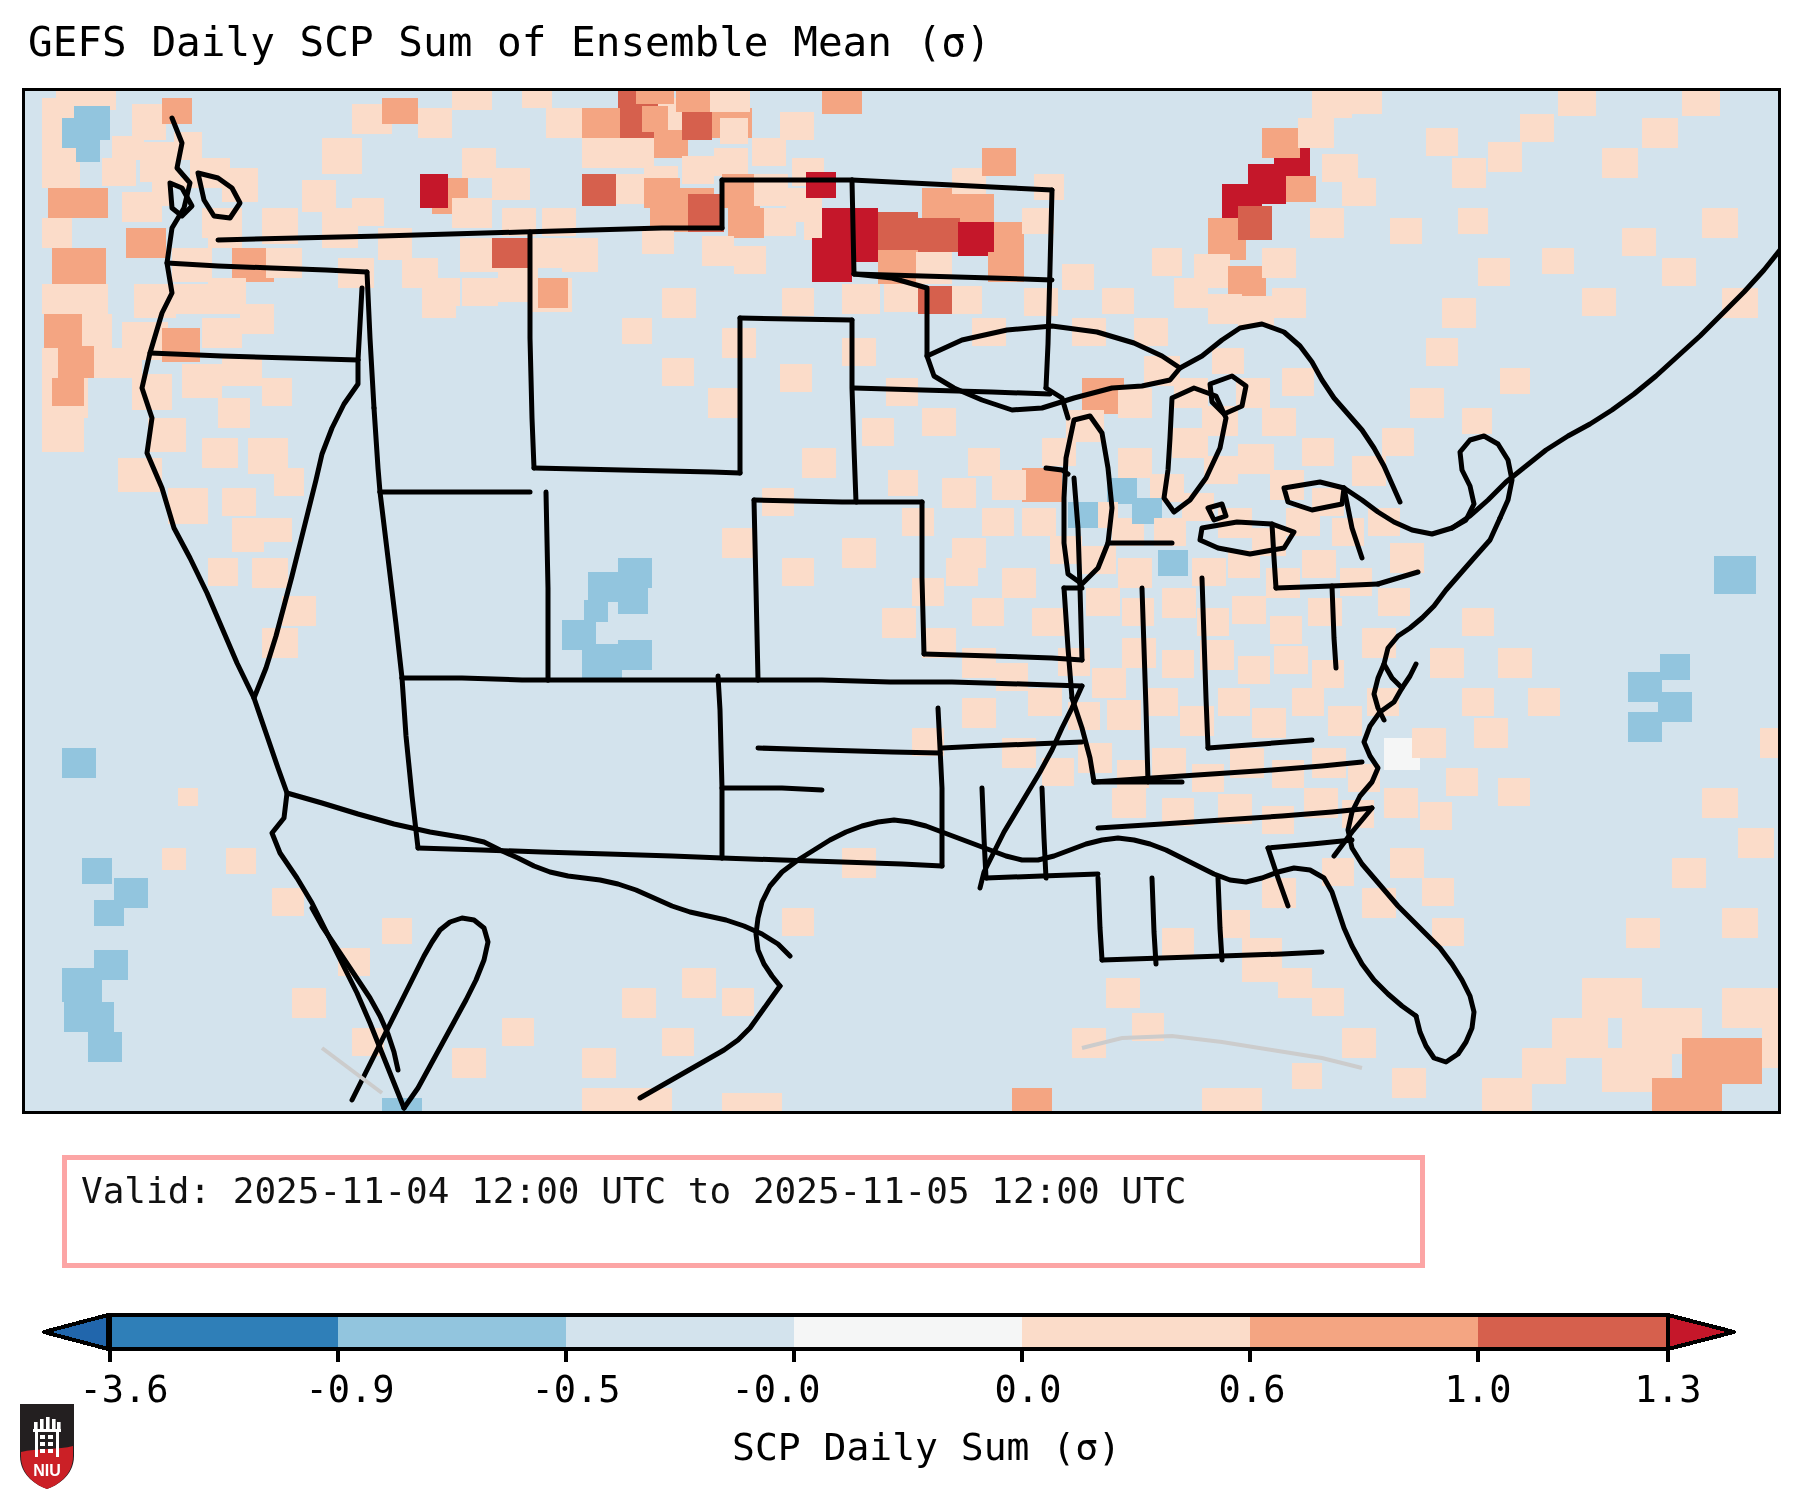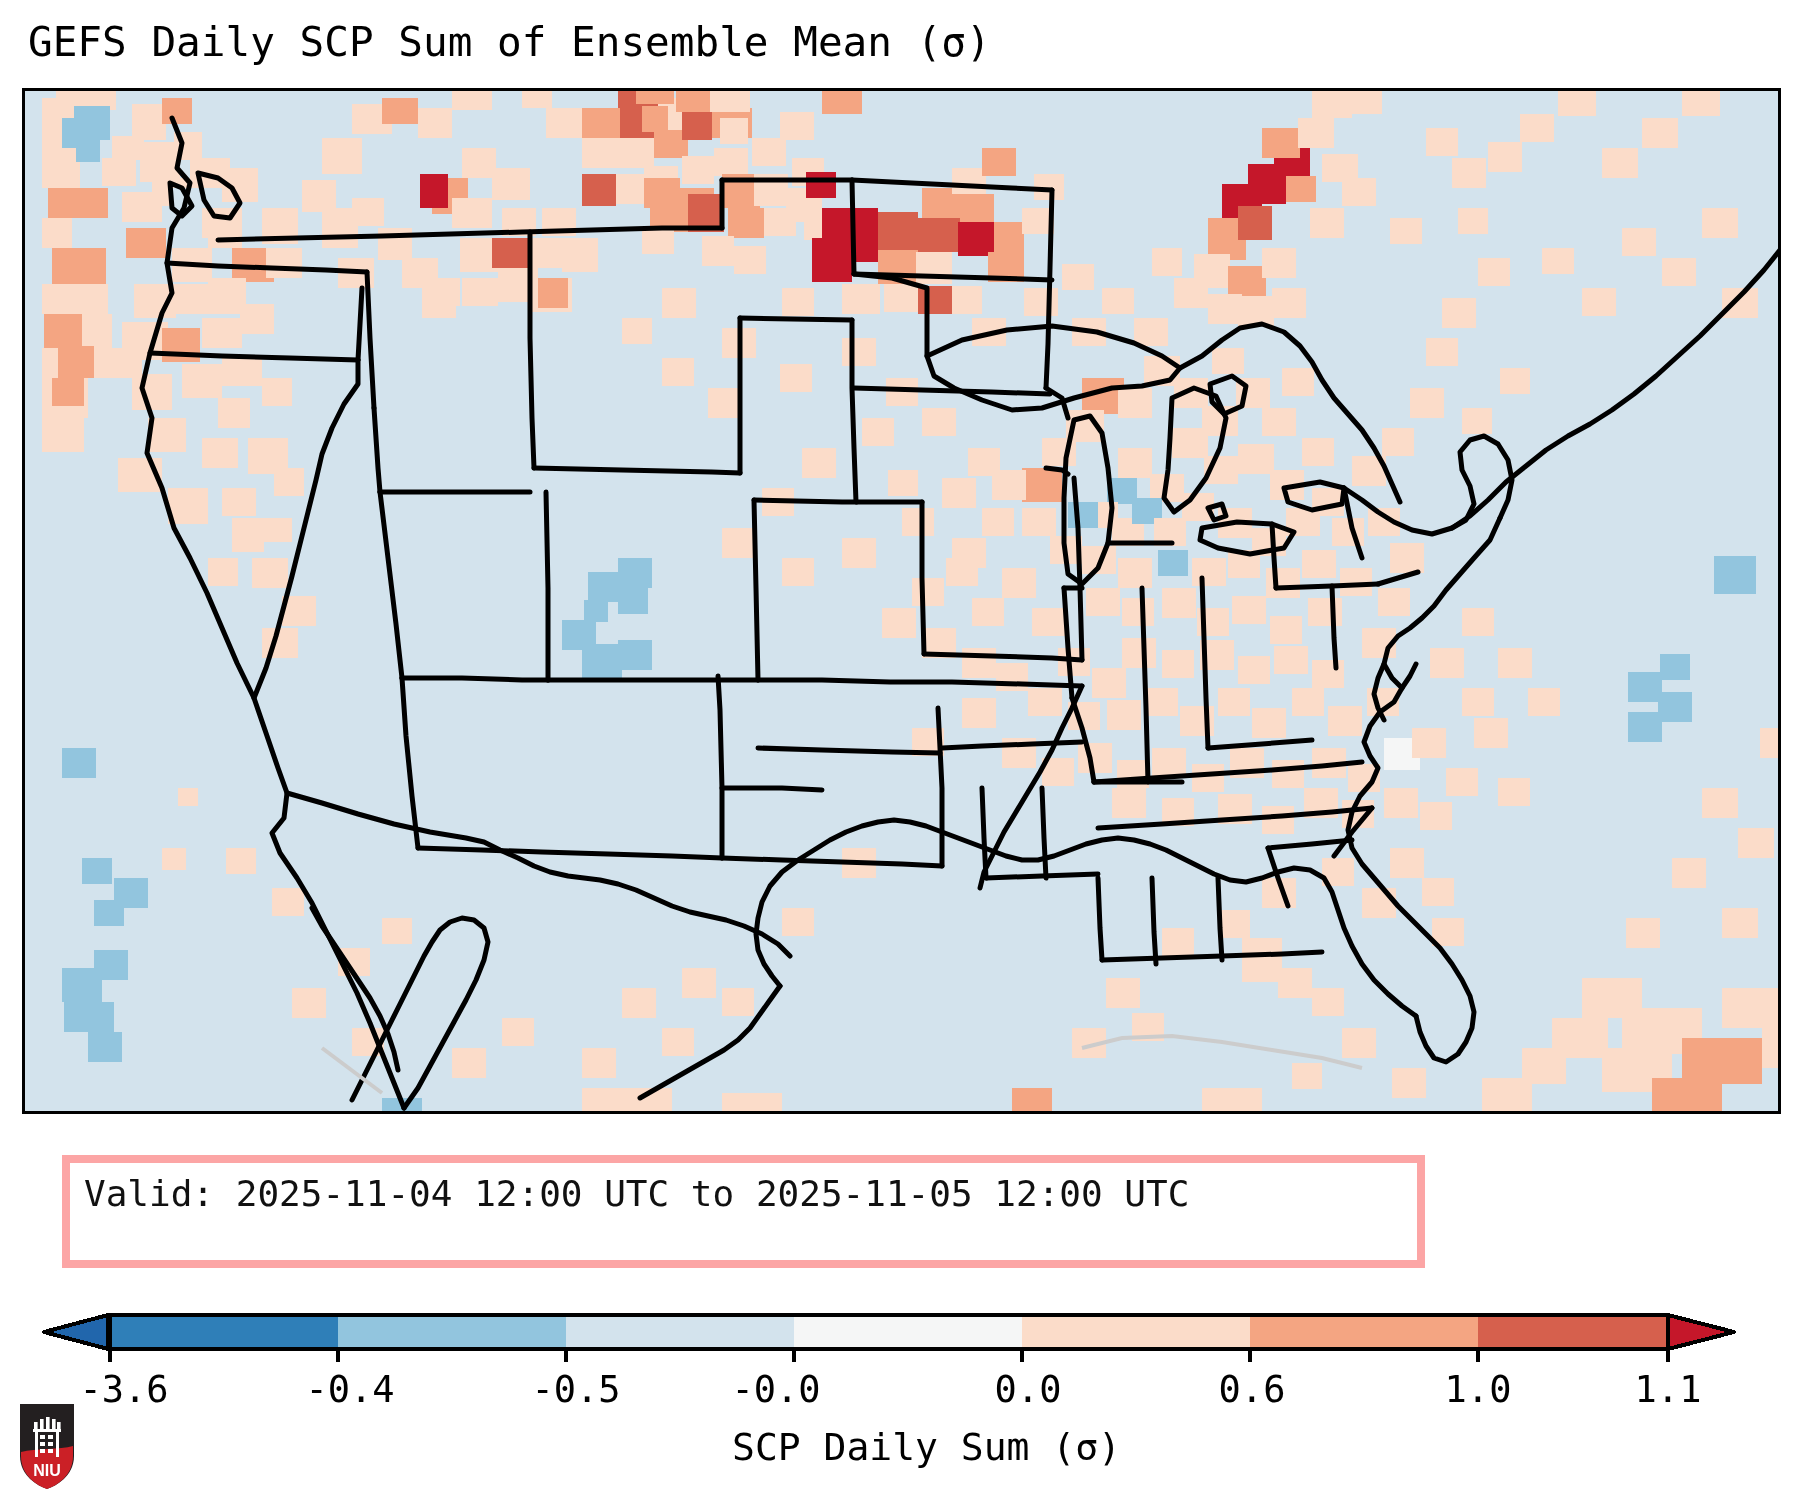--- a/index.html
+++ b/index.html
@@ -48,21 +48,21 @@
     width: 1759px;
     height: 1026px;
   }
   .anno-box {
     position: absolute;
     left: 62px;
     top: 1155px;
     width: 1363px;
     height: 113px;
     background: rgba(255,255,255,0.93);
-    border: 8px solid #fca5a5;
+    border: 5px solid #fca5a5;
     box-sizing: border-box;
     z-index: 30;
   }
   .anno-line {
     position: absolute;
     left: 14px;
     font-size: 36px;
     color: #111111;
     white-space: pre;
     font-family: "DejaVu Sans Mono", "Liberation Mono", monospace;
@@ -778,27 +778,27 @@
         <line x1="1022" y1="47" x2="1022" y2="66"></line>
         <line x1="1250" y1="47" x2="1250" y2="66"></line>
         <line x1="1478" y1="47" x2="1478" y2="66"></line>
         <line x1="1668" y1="47" x2="1668" y2="66"></line>
       </g>
     </svg>
   </div>
 
   <div class="cbar-ticklabels">
     <span class="tick-label" style="left:124px">-3.6</span>
-    <span class="tick-label" style="left:350px">-0.4</span>
+    <span class="tick-label" style="left:350px">-0.9</span>
     <span class="tick-label" style="left:576px">-0.5</span>
     <span class="tick-label" style="left:776px">-0.0</span>
     <span class="tick-label" style="left:1028px">0.0</span>
     <span class="tick-label" style="left:1252px">0.6</span>
     <span class="tick-label" style="left:1478px">1.0</span>
-    <span class="tick-label" style="left:1668px">1.1</span>
+    <span class="tick-label" style="left:1668px">1.3</span>
   </div>
 
   <div class="cbar-axis-label">SCP Daily Sum (σ)</div>
 
   <svg class="niu-logo" viewBox="0 0 62 92">
     <path d="M4 4 L58 4 L58 56 C58 76 40 86 31 89 C22 86 4 76 4 56 Z" fill="#231f20"></path>
     <path d="M5 52 C20 48 44 50 57 46 L57 56 C57 76 40 86 31 89 C22 86 5 76 5 56 Z" fill="#cb2026"></path>
     <g fill="#ffffff">
       <rect x="18" y="22" width="3.6" height="8"></rect>
       <rect x="24" y="19" width="3.6" height="11"></rect>

